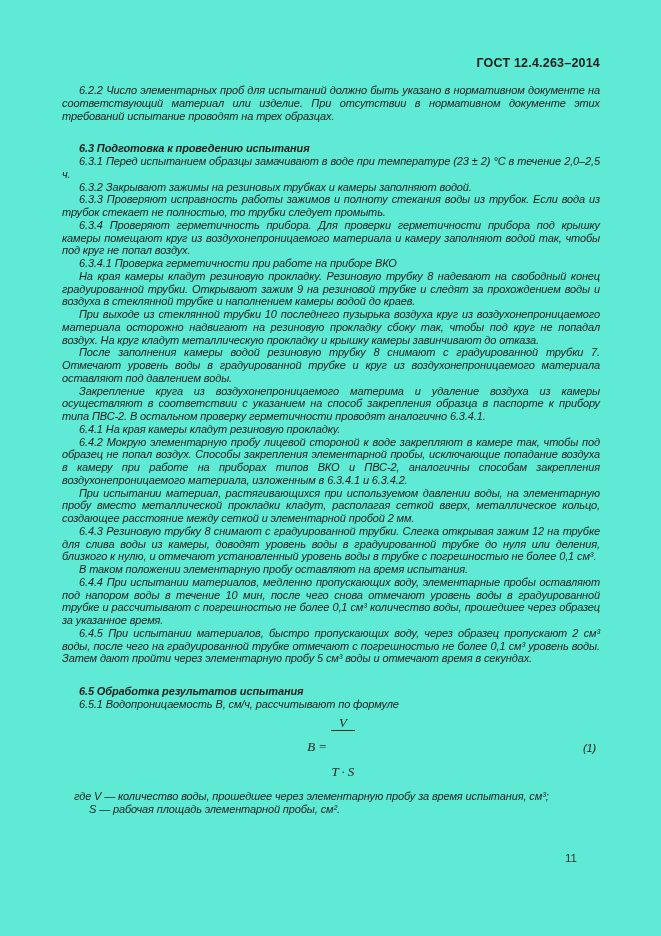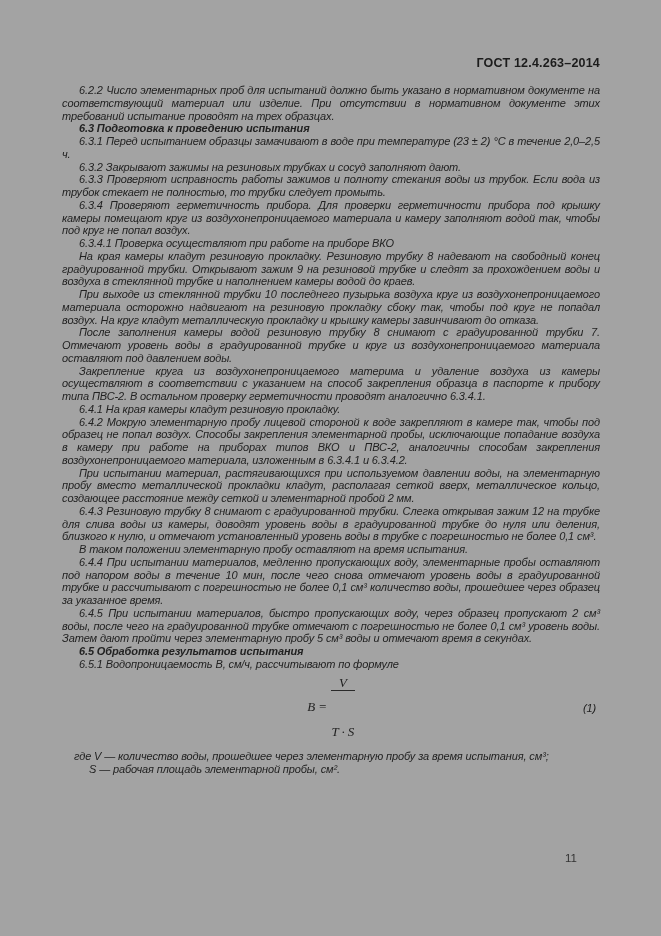--- a/index.html
+++ b/index.html
@@ -4,21 +4,21 @@
 <style>
   html, body { margin:0; padding:0; }
   body {
     width:661px; height:936px;
     background:#ffffff;
     font-family:"Liberation Sans", sans-serif;
   }
   .page {
     position:relative;
     width:661px; height:936px;
-    background:#a3a3a3;
+    background:#5eead4;
     overflow:hidden;
   }
   .running-header {
     position:absolute;
     top:56px; right:61px;
     font-size:12.5px;
     font-weight:bold;
     color:#1c1c1c;
     letter-spacing:0.2px;
     white-space:nowrap;
@@ -34,20 +34,21 @@
     color:#222222;
   }
   .doc-body p { margin:0; }
   p.para {
     text-align:justify;
     text-indent:17px;
   }
   p.heading {
     font-weight:bold;
     text-indent:17px;
+    margin-top:20px;
   }
   p.where { text-indent:12px; }
   p.def   { text-indent:27px; }
   .formula-row {
     position:relative;
     text-align:center;
     margin:6px 0 11px;
     font-family:"Liberation Serif", serif;
     font-size:13px;
     font-style:italic;
@@ -87,24 +88,24 @@
 </head>
 <body>
 
 <div class="page">
   <div class="running-header">ГОСТ 12.4.263–2014</div>
 
   <div class="doc-body">
       <p class="para">6.2.2 Число элементарных проб для испытаний должно быть указано в нормативном документе на соответствующий материал или изделие. При отсутствии в нормативном документе этих требований испытание проводят на трех образцах.</p>
       <p class="heading">6.3 Подготовка к проведению испытания</p>
       <p class="para">6.3.1 Перед испытанием образцы замачивают в воде при температуре (23 ± 2) °С в течение 2,0–2,5 ч.</p>
-      <p class="para">6.3.2 Закрывают зажимы на резиновых трубках и сосуд заполняют дают.</p>
+      <p class="para">6.3.2 Закрывают зажимы на резиновых трубках и камеры заполняют водой.</p>
       <p class="para">6.3.3 Проверяют исправность работы зажимов и полноту стекания воды из трубок. Если вода из трубок стекает не полностью, то трубки следует промыть.</p>
       <p class="para">6.3.4 Проверяют герметичность прибора. Для проверки герметичности прибора под крышку камеры помещают круг из воздухонепроницаемого материала и камеру заполняют водой так, чтобы под круг не попал воздух.</p>
-      <p class="para">6.3.4.1 Проверка осуществляют при работе на приборе ВКО</p>
+      <p class="para">6.3.4.1 Проверка герметичности при работе на приборе ВКО</p>
       <p class="para">На края камеры кладут резиновую прокладку. Резиновую трубку 8 надевают на свободный конец градуированной трубки. Открывают зажим 9 на резиновой трубке и следят за прохождением воды и воздуха в стеклянной трубке и наполнением камеры водой до краев.</p>
       <p class="para">При выходе из стеклянной трубки 10 последнего пузырька воздуха круг из воздухонепроницаемого материала осторожно надвигают на резиновую прокладку сбоку так, чтобы под круг не попадал воздух. На круг кладут металлическую прокладку и крышку камеры завинчивают до отказа.</p>
       <p class="para">После заполнения камеры водой резиновую трубку 8 снимают с градуированной трубки 7. Отмечают уровень воды в градуированной трубке и круг из воздухонепроницаемого материала оставляют под давлением воды.</p>
       <p class="para">Закрепление круга из воздухонепроницаемого материма и удаление воздуха из камеры осуществляют в соответствии с указанием на способ закрепления образца в паспорте к прибору типа ПВС-2. В остальном проверку герметичности проводят аналогично 6.3.4.1.</p>
       <p class="para">6.4.1 На края камеры кладут резиновую прокладку.</p>
       <p class="para">6.4.2 Мокрую элементарную пробу лицевой стороной к воде закрепляют в камере так, чтобы под образец не попал воздух. Способы закрепления элементарной пробы, исключающие попадание воздуха в камеру при работе на приборах типов ВКО и ПВС-2, аналогичны способам закрепления воздухонепроницаемого материала, изложенным в 6.3.4.1 и 6.3.4.2.</p>
       <p class="para">При испытании материал, растягивающихся при используемом давлении воды, на элементарную пробу вместо металлической прокладки кладут, располагая сеткой вверх, металлическое кольцо, создающее расстояние между сеткой и элементарной пробой 2 мм.</p>
       <p class="para">6.4.3 Резиновую трубку 8 снимают с градуированной трубки. Слегка открывая зажим 12 на трубке для слива воды из камеры, доводят уровень воды в градуированной трубке до нуля или деления, близкого к нулю, и отмечают установленный уровень воды в трубке с погрешностью не более 0,1 см³.</p>
       <p class="para">В таком положении элементарную пробу оставляют на время испытания.</p>
       <p class="para">6.4.4 При испытании материалов, медленно пропускающих воду, элементарные пробы оставляют под напором воды в течение 10 мин, после чего снова отмечают уровень воды в градуированной трубке и рассчитывают с погрешностью не более 0,1 см³ количество воды, прошедшее через образец за указанное время.</p>

